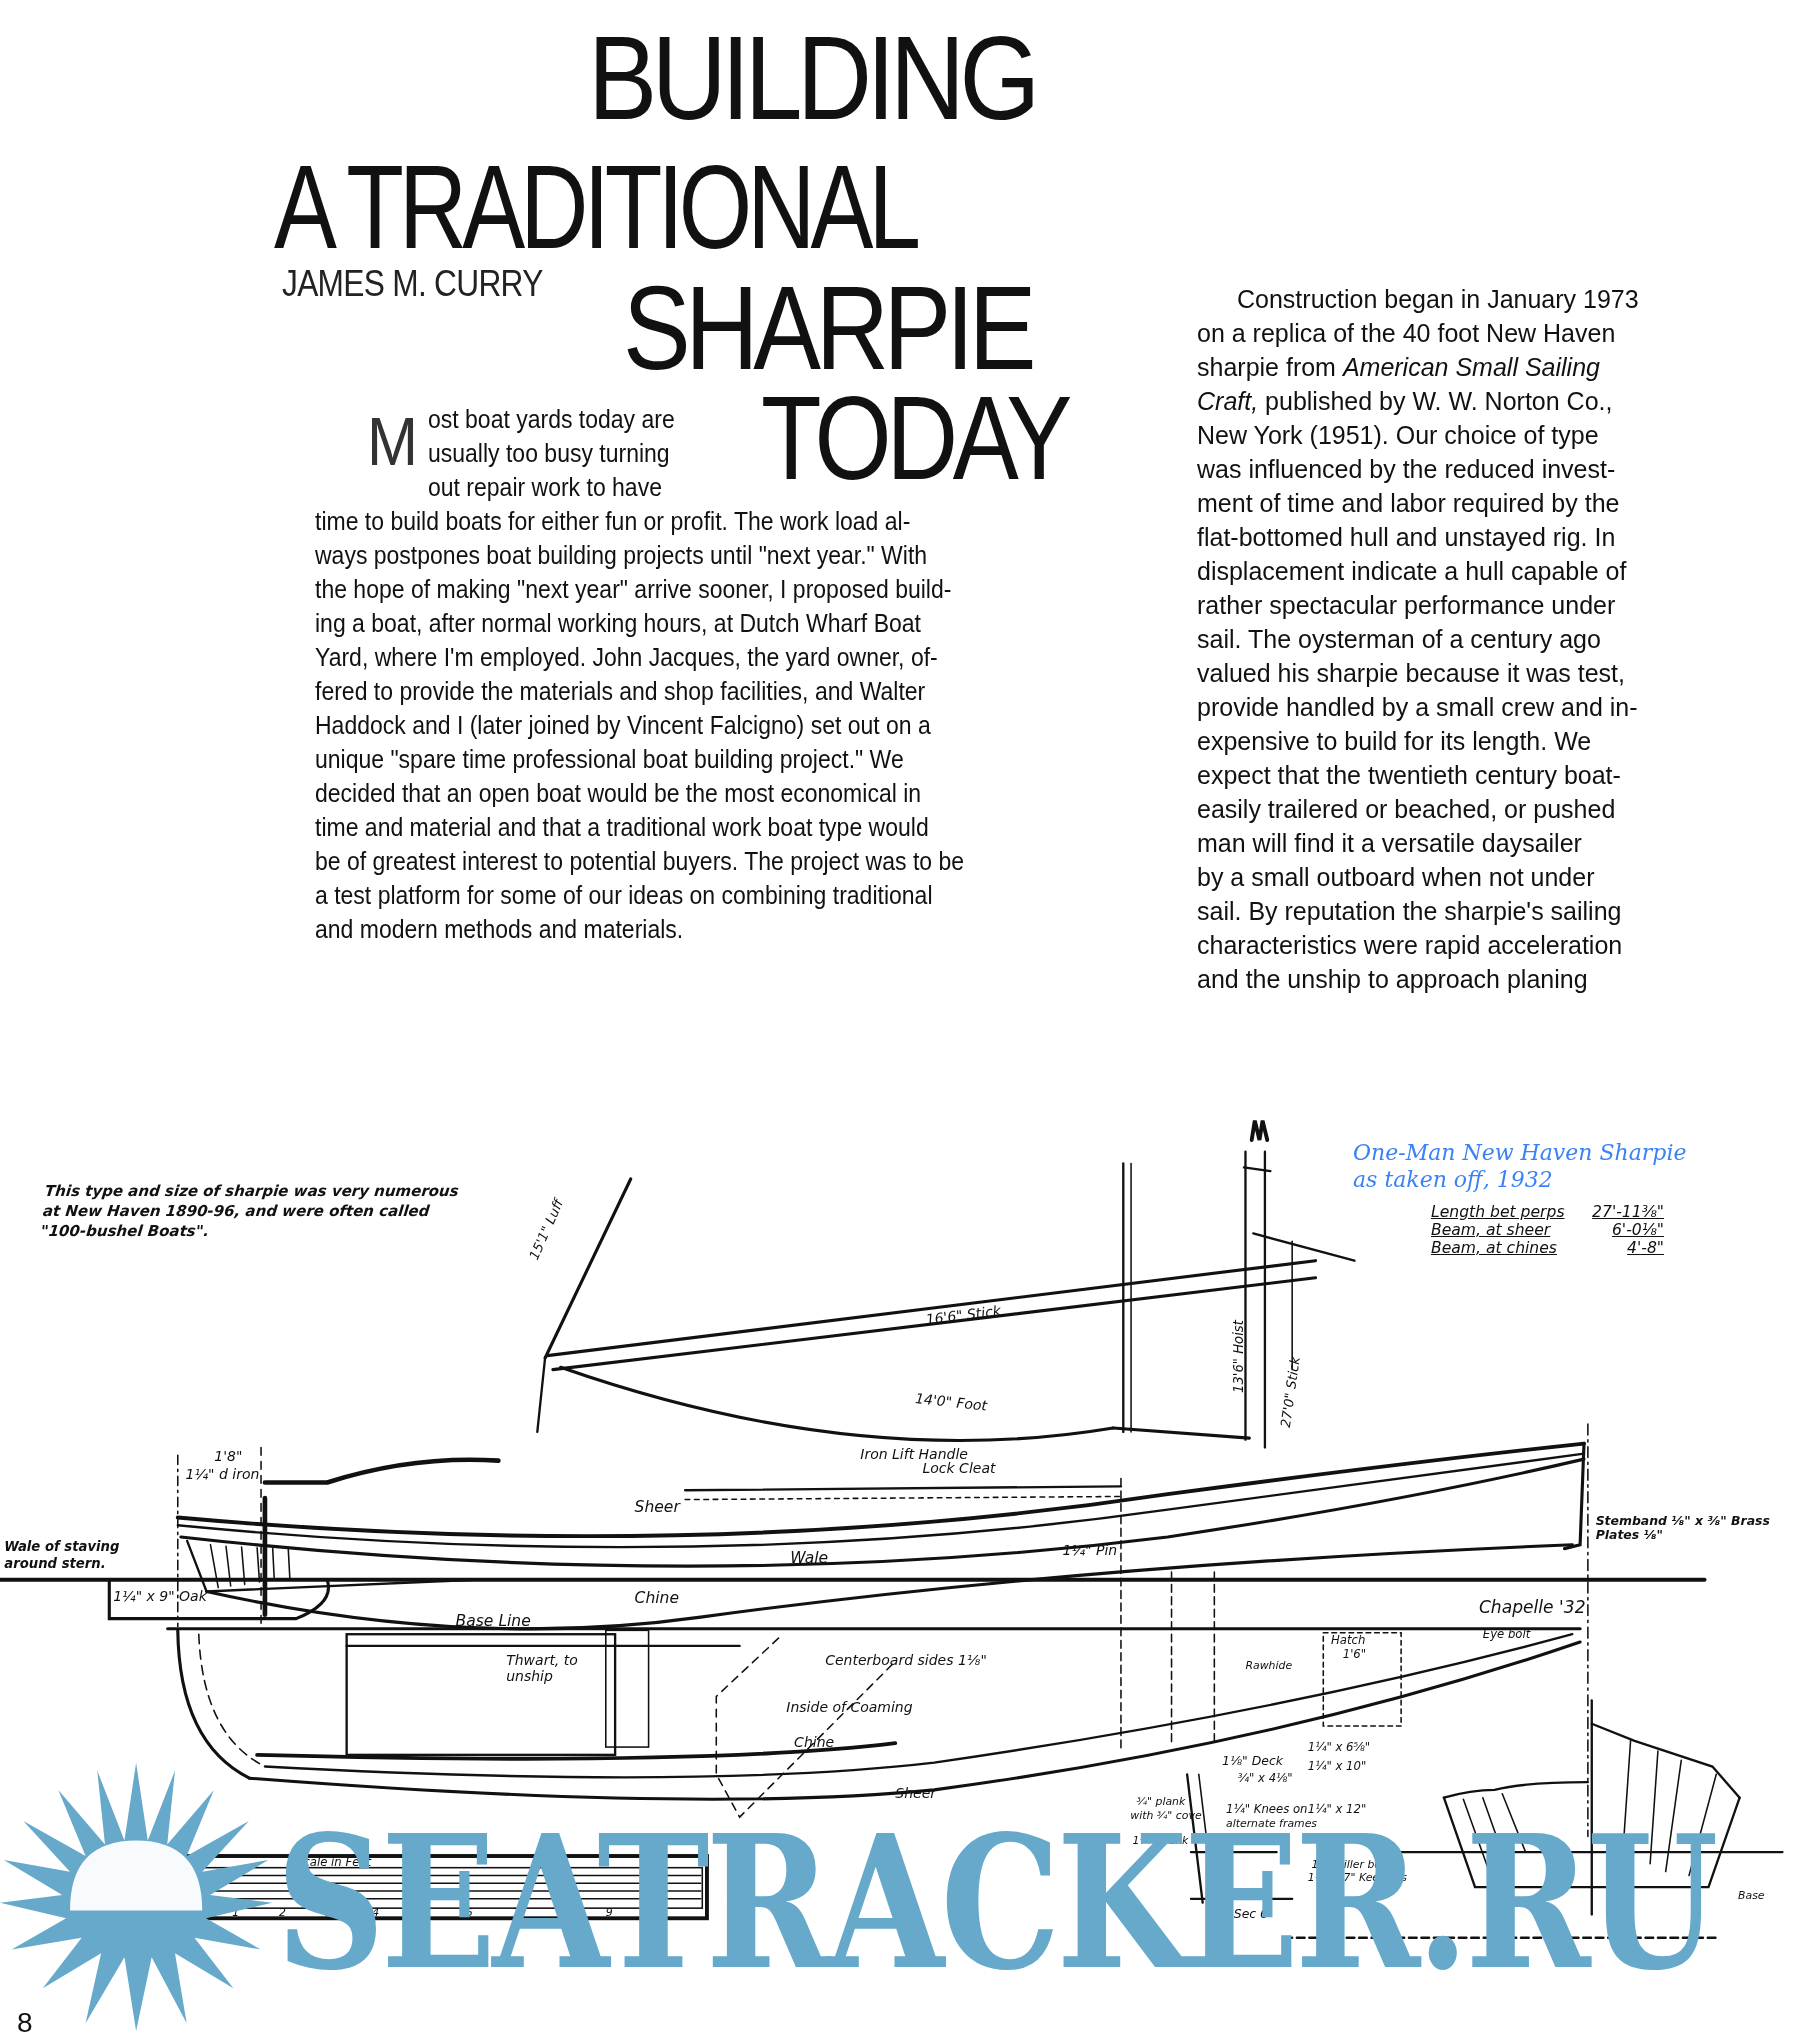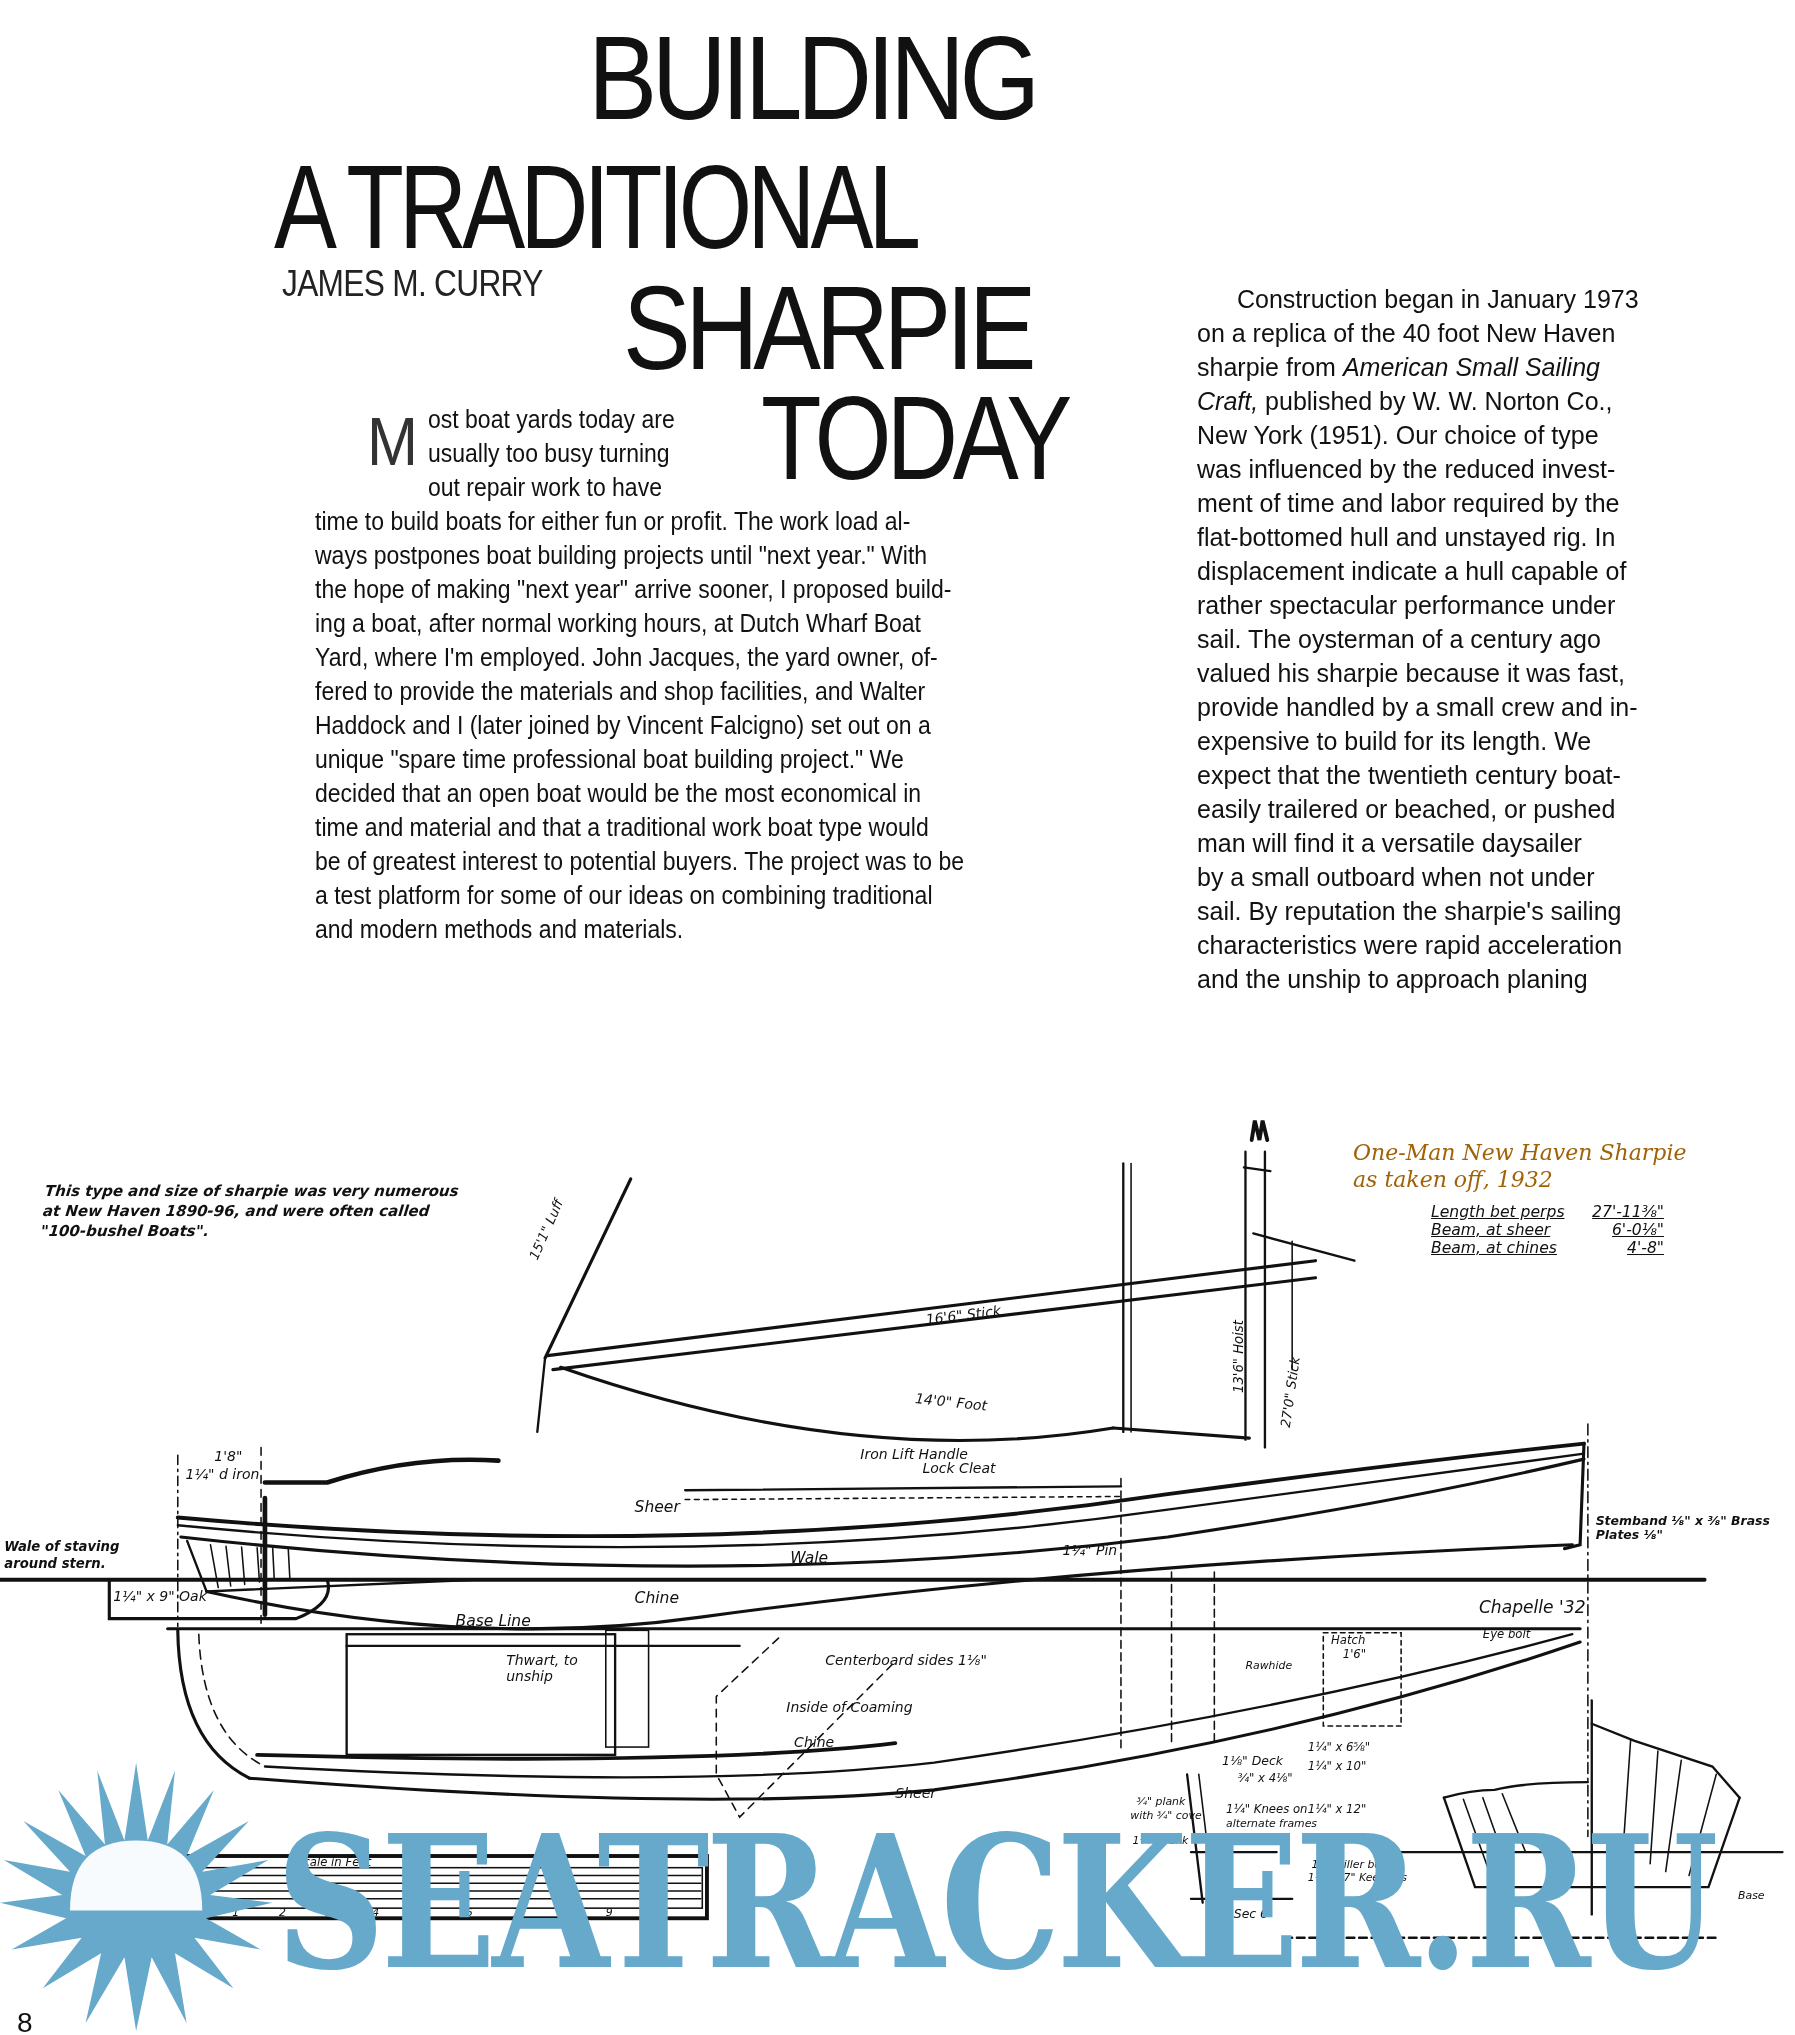--- a/index.html
+++ b/index.html
@@ -16,21 +16,21 @@
   .body-text { font-size:25px; line-height:34px; color:#111; }
   .para-line { white-space:nowrap; display:block; }
   .dropcap { position:absolute; left:367px; top:407px; font-size:68px; line-height:1; color:#333; transform:scaleX(0.9); transform-origin:left top; }
   #lead { position:absolute; left:428px; top:402px; transform:scaleX(0.92); transform-origin:left top; }
   #col1 { position:absolute; left:315px; top:504px; transform:scaleX(0.92); transform-origin:left top; }
   #col2 { position:absolute; left:1197px; top:282px; }
   #col2 .para-line:first-child { padding-left:40px; }
   em { font-style:italic; }
   .hand { font-family:"DejaVu Sans", sans-serif; font-style:italic; fill:#111; }
   .note-left { position:absolute; left:43px; top:1181px; font-family:"DejaVu Sans", sans-serif; font-style:italic; font-weight:700; font-size:15px; line-height:20px; color:#111; transform:skewX(-6deg); }
-  .note-right { position:absolute; left:1353px; top:1140px; font-family:"DejaVu Serif", serif; font-style:italic; font-size:22px; line-height:26.5px; color:#a16207; }
+  .note-right { position:absolute; left:1353px; top:1140px; font-family:"DejaVu Serif", serif; font-style:italic; font-size:22px; line-height:26.5px; color:#3b82f6; }
   .specs { position:absolute; left:1431px; top:1203px; font-family:"DejaVu Sans", sans-serif; font-style:italic; font-size:15.6px; line-height:18px; color:#111; }
   .specs .row { display:flex; width:233px; justify-content:space-between;text-decoration:underline; }
   .wm-text { position:absolute; left:276px; top:1810px; font-family:"DejaVu Serif", serif; font-weight:700; font-size:184px; letter-spacing:-4.7px; color:#66A9CB; line-height:1; transform:scaleX(0.82); transform-origin:left top; white-space:nowrap; }
   .page-num { position:absolute; left:17px; top:2007px; font-size:28px; color:#111; }
 </style>
 </head>
 <body>
 
 <div id="t1" class="title-line">BUILDING</div>
 <div id="t2" class="title-line">A TRADITIONAL</div>
@@ -66,21 +66,21 @@
   <span class="para-line">on a replica of the 40 foot New Haven</span>
   <span class="para-line"><span>sharpie from </span><em>American Small Sailing</em></span>
   <span class="para-line"><em>Craft,</em><span> published by W. W. Norton Co.,</span></span>
   <span class="para-line">New York (1951). Our choice of type</span>
   <span class="para-line">was influenced by the reduced invest-</span>
   <span class="para-line">ment of time and labor required by the</span>
   <span class="para-line">flat-bottomed hull and unstayed rig. In</span>
   <span class="para-line">displacement indicate a hull capable of</span>
   <span class="para-line">rather spectacular performance under</span>
   <span class="para-line">sail. The oysterman of a century ago</span>
-  <span class="para-line">valued his sharpie because it was fast,</span>
+  <span class="para-line">valued his sharpie because it was test,</span>
   <span class="para-line">provide handled by a small crew and in-</span>
   <span class="para-line">expensive to build for its length. We</span>
   <span class="para-line">expect that the twentieth century boat-</span>
   <span class="para-line">easily trailered or beached, or pushed</span>
   <span class="para-line">man will find it a versatile daysailer</span>
   <span class="para-line">by a small outboard when not under</span>
   <span class="para-line">sail. By reputation the sharpie's sailing</span>
   <span class="para-line">characteristics were rapid acceleration</span>
   <span class="para-line">and the unship to approach planing</span>
 </div>

